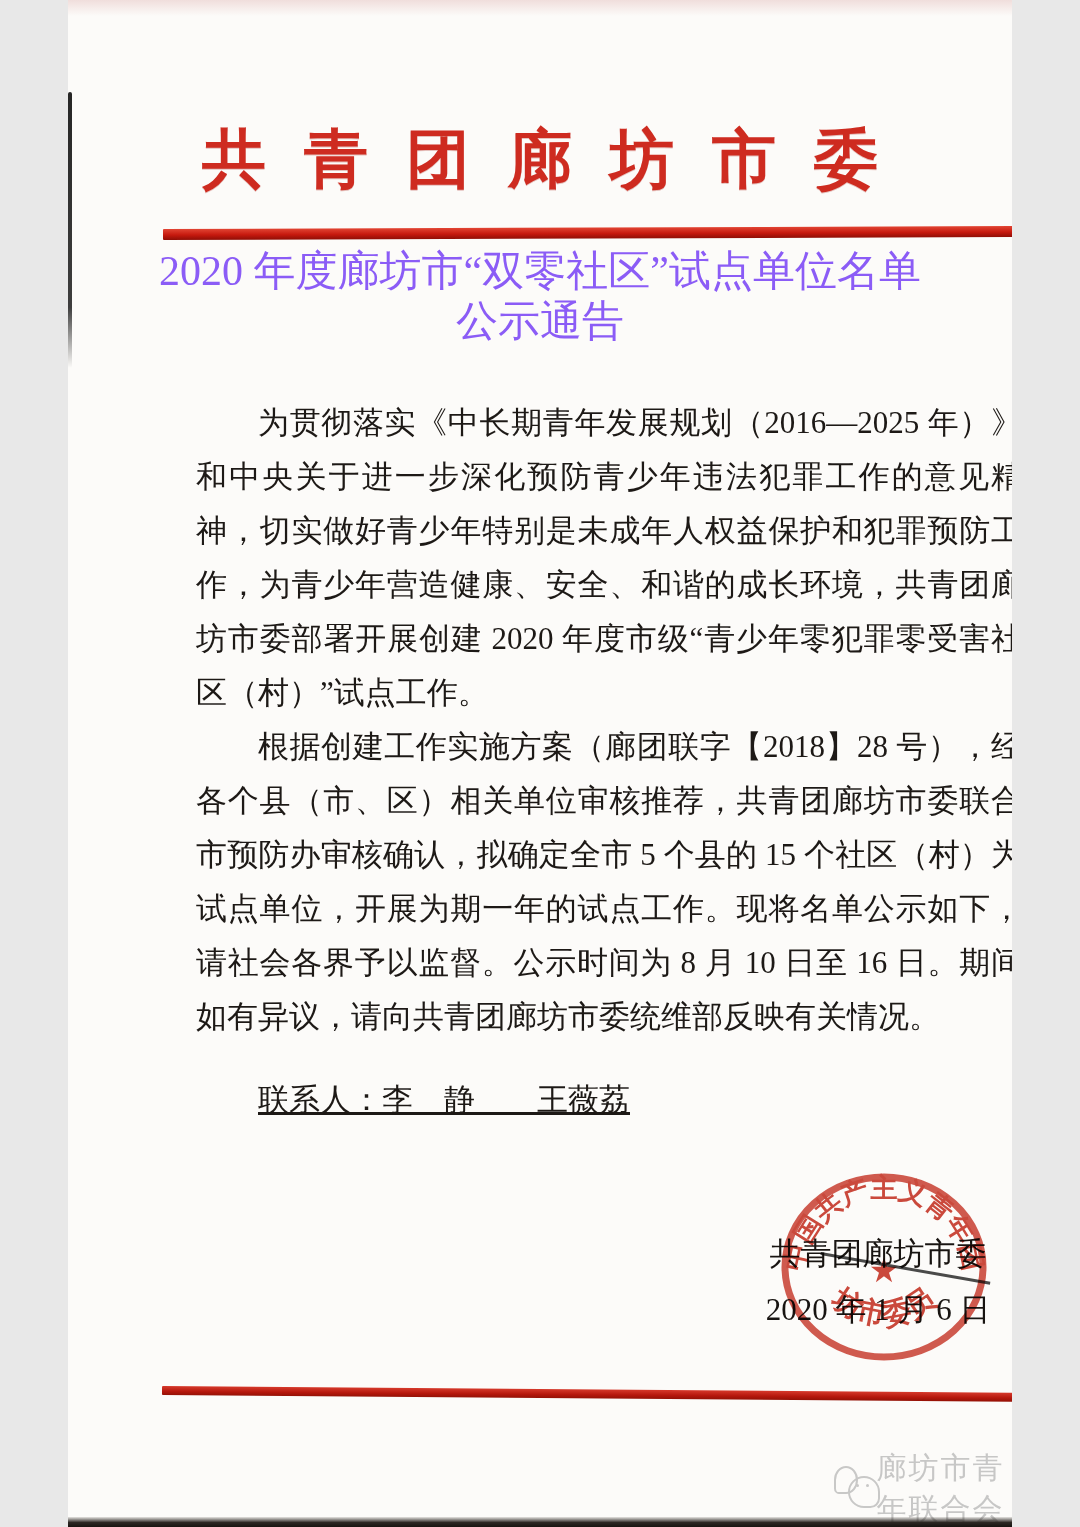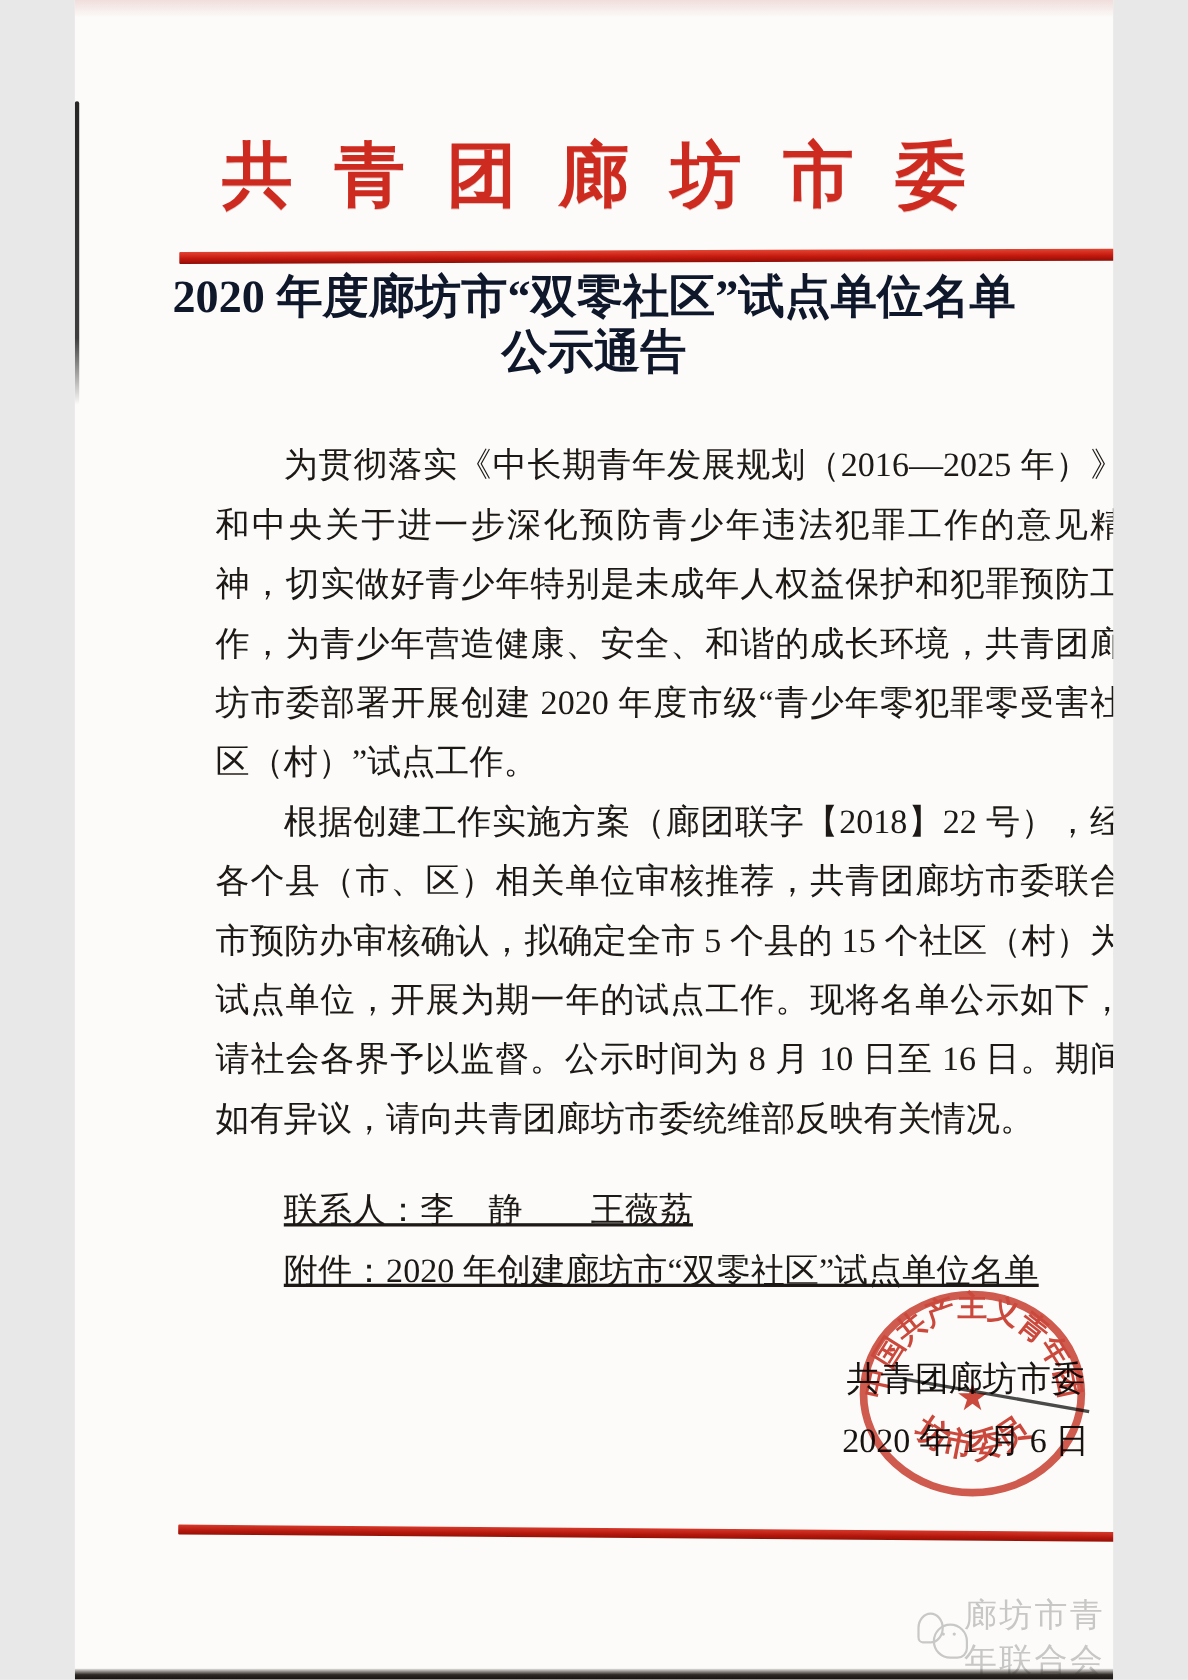--- a/index.html
+++ b/index.html
@@ -22,21 +22,21 @@
     background:linear-gradient(to bottom,rgba(70,62,55,.12),#2c2723 55%,#171310);}
   
   .agency{position:absolute;top:116px;left:0;width:100%;
     text-align:center;font-size:64px;font-weight:700;
     color:#ce2b20;letter-spacing:38px;padding-left:38px;box-sizing:border-box;
     text-shadow:0 1px 0 rgba(160,20,10,.25);}
   .red-rule{position:absolute;left:95px;top:229px;width:880px;height:11px;
     background:linear-gradient(to bottom,#e24534 0%,#c6190e 55%,#8f0e06 100%);
     transform:rotate(-0.2deg);transform-origin:left center;border-radius:1px;}
   .doc-title{position:absolute;top:246px;left:0;width:100%;text-align:center;
-    font-size:42px;line-height:50px;font-weight:700;color:#0f172a;}
+    font-size:42px;line-height:50px;font-weight:400;color:#8b5cf6;}
   
   .body-text{position:absolute;top:396px;left:128px;width:826px;
     font-size:31px;line-height:54px;text-align:justify;}
   .body-text p{margin:0;text-indent:2em;font-family:Liberation Serif, serif;}
   .contact{margin-top:28px;line-height:55px;text-decoration:underline;}
   .contact div{padding-left:2em;}
   
   .signature{position:absolute;top:1226px;left:680px;width:260px;
     text-align:center;font-size:31px;line-height:56px;color:#181411;}
   
@@ -73,24 +73,23 @@
 
   <div class="red-rule"></div>
 
   <div class="doc-title">
     <div>2020 年度廊坊市“双零社区”试点单位名单</div>
     <div>公示通告</div>
   </div>
 
   <div class="body-text">
     <p>为贯彻落实《中长期青年发展规划（2016—2025 年）》和中央关于进一步深化预防青少年违法犯罪工作的意见精神，切实做好青少年特别是未成年人权益保护和犯罪预防工作，为青少年营造健康、安全、和谐的成长环境，共青团廊坊市委部署开展创建 2020 年度市级“青少年零犯罪零受害社区（村）”试点工作。</p>
-    <p>根据创建工作实施方案（廊团联字【2018】22 号），经各个县（市、区）相关单位审核推荐，共青团廊坊市委联合市预防办审核确认，拟确定全市 5 个县的 15 个社区（村）为试点单位，开展为期一年的试点工作。现将名单公示如下，请社会各界予以监督。公示时间为 8 月 10 日至 16 日。期间如有异议，请向共青团廊坊市委统维部反映有关情况。</p>
+    <p>根据创建工作实施方案（廊团联字【2018】28 号），经各个县（市、区）相关单位审核推荐，共青团廊坊市委联合市预防办审核确认，拟确定全市 5 个县的 15 个社区（村）为试点单位，开展为期一年的试点工作。现将名单公示如下，请社会各界予以监督。公示时间为 8 月 10 日至 16 日。期间如有异议，请向共青团廊坊市委统维部反映有关情况。</p>
     <div class="contact">
       <div>联系人：李　静　　王薇荔</div>
-      <div>附件：2020 年创建廊坊市“双零社区”试点单位名单</div>
     </div>
   </div>
 
   <div class="signature">
     <div>共青团廊坊市委</div>
     <div>2020 年 1 月 6 日</div>
   </div>
 
   <svg class="seal" viewBox="0 0 212 194" xmlns="http://www.w3.org/2000/svg">
     <ellipse cx="106" cy="97" rx="99" ry="90" fill="none" stroke="#c93a2c" stroke-width="7" opacity=".9"></ellipse>

